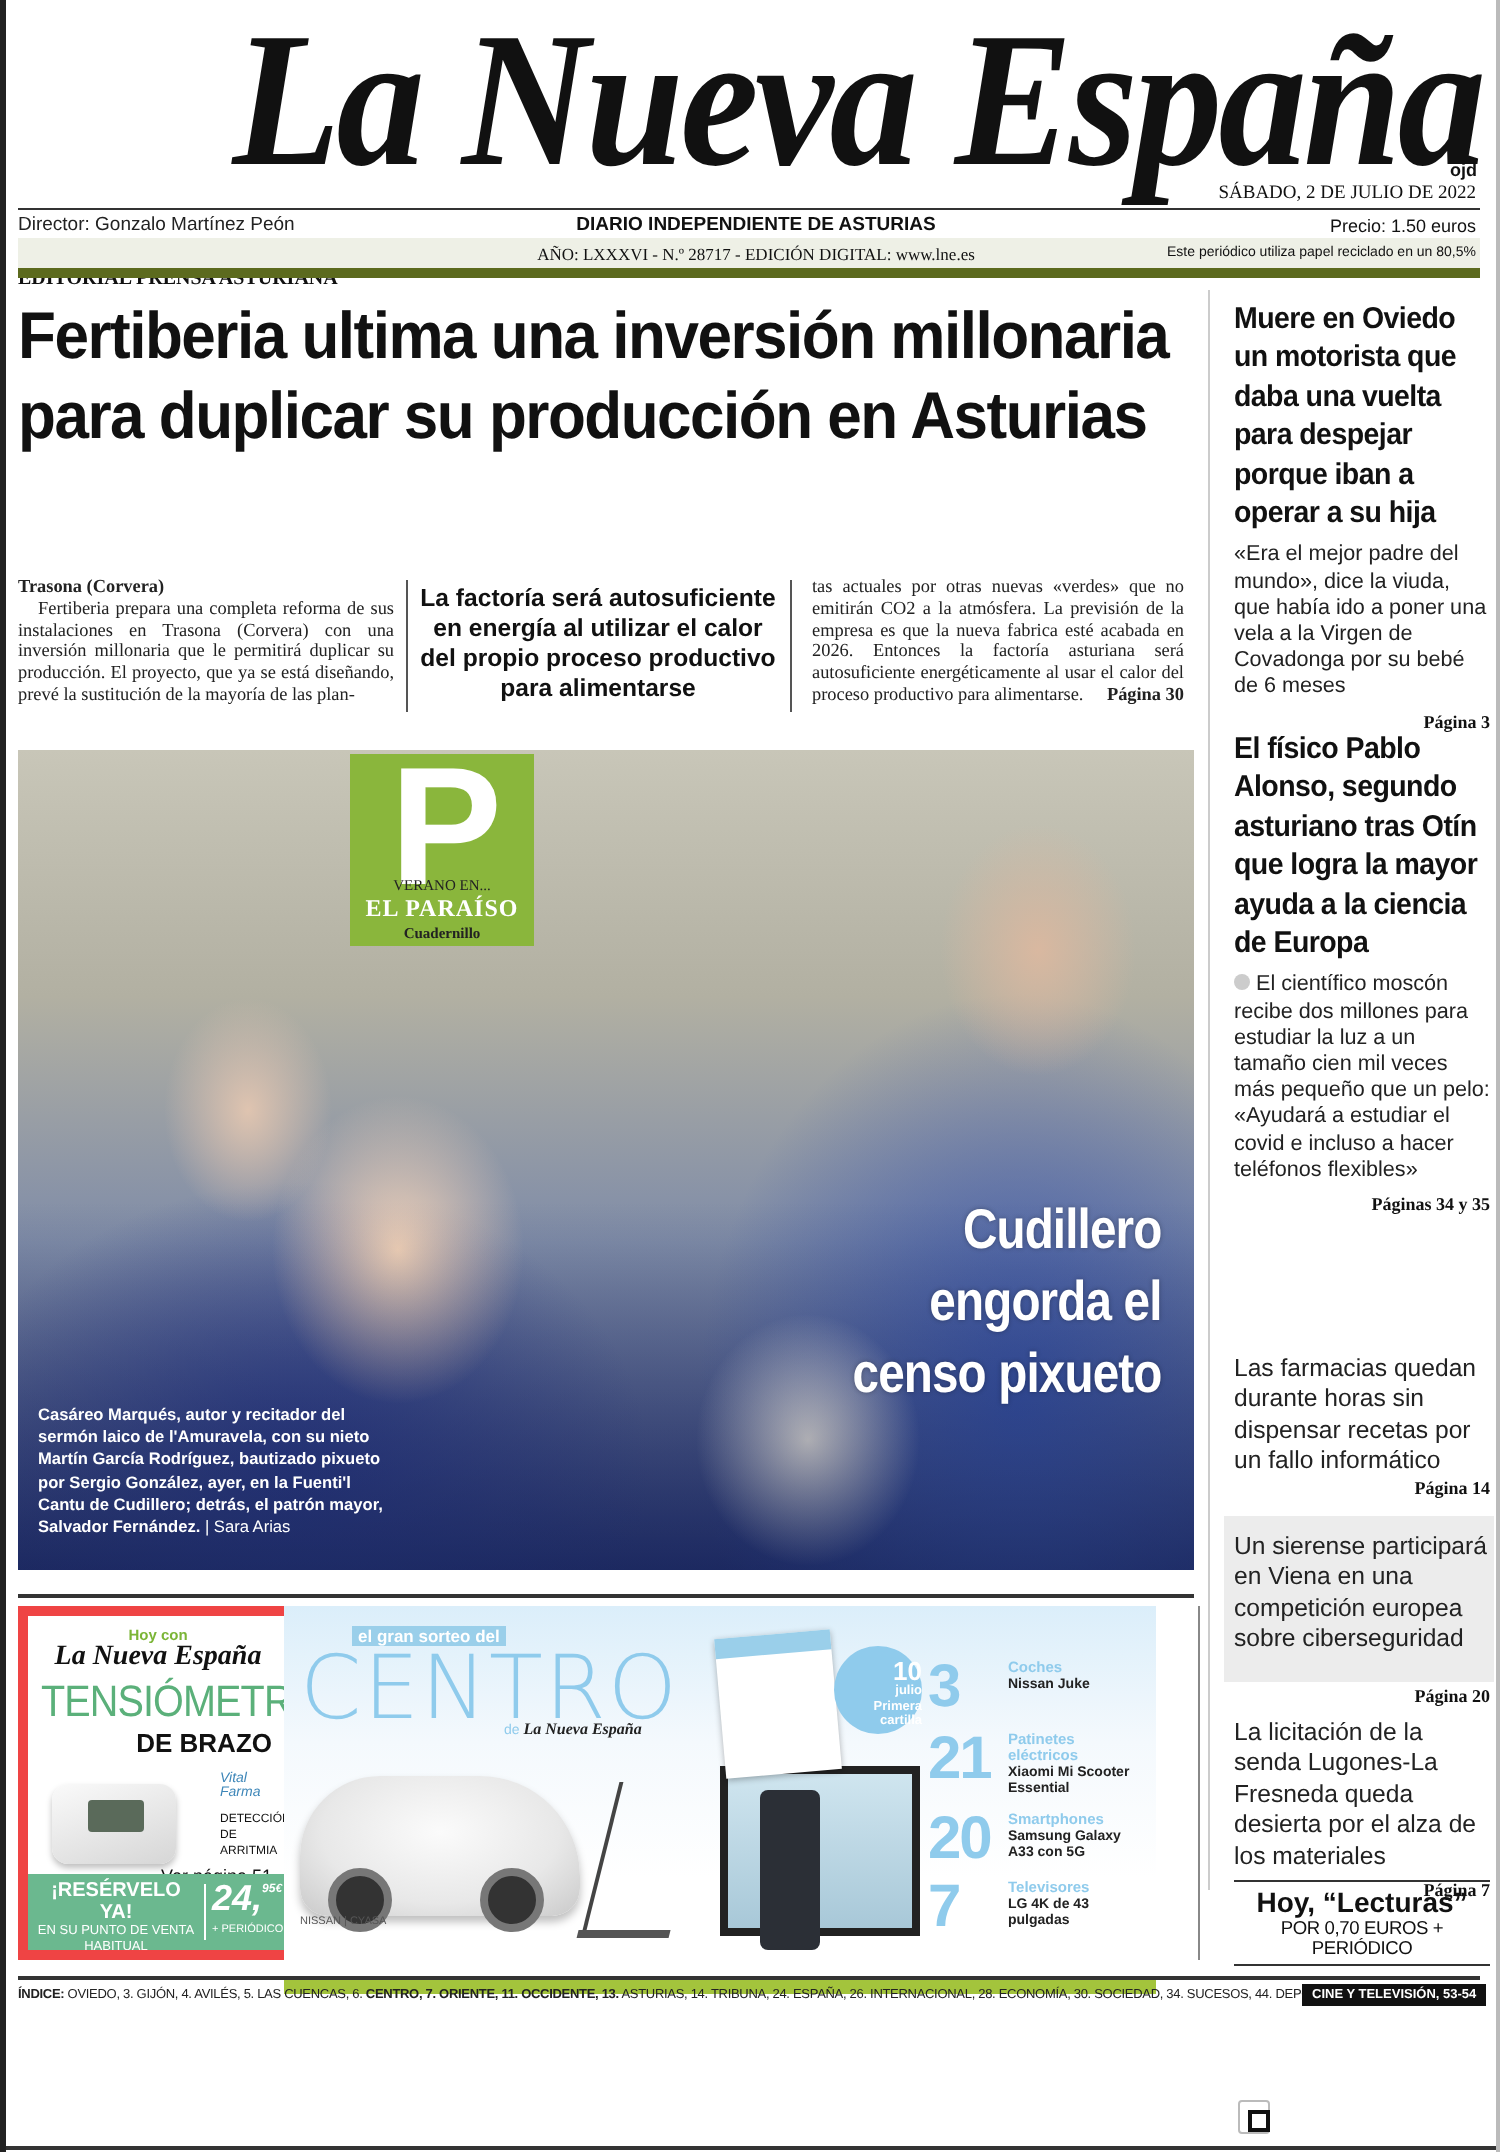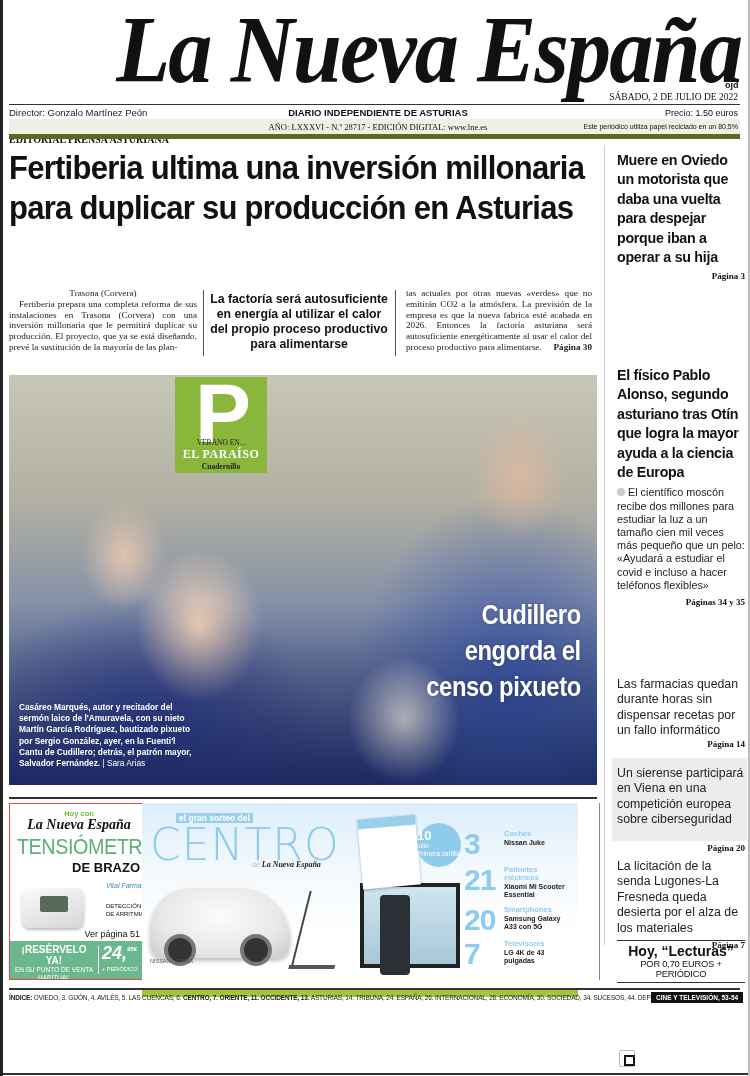--- a/index.html
+++ b/index.html
@@ -21,21 +21,21 @@
   .ano { position: absolute; left: 0; width: 750px; top: 122px; text-align: center; font-family: "Liberation Serif", serif; font-size: 8.5px; }
   .reciclado { position: absolute; right: 10px; top: 123px; font-size: 7px; }
   .greenbar { position: absolute; left: 6px; right: 8px; top: 134px; height: 5px; background: #5c6a1e; }
 
   
   .headline { position: absolute; left: 6px; top: 148px; width: 590px; font-family: "Liberation Sans", sans-serif; font-weight: bold; font-size: 33px; line-height: 40px; letter-spacing: -0.8px; transform: scaleX(0.94); transform-origin: left; white-space: nowrap; }
   .subhead { position: absolute; left: 6px; top: 235px; width: 590px; font-size: 18.5px; line-height: 24px; color: #222; letter-spacing: -0.2px; }
   .subhead sub { font-size: 11px; vertical-align: baseline; position: relative; top: 2px; }
   .body-col { position: absolute; font-family: "Liberation Serif", serif; font-size: 9.2px; line-height: 10.8px; text-align: justify; color: #222; }
   .col1 { left: 6px; top: 288px; width: 188px; }
-  .col1 .loc { text-align: center; font-weight: normal; display: block; }
+  .col1 .loc { text-align: left; font-weight: bold; display: block; }
   .col1 p { text-indent: 10px; }
   .pullquote { position: absolute; left: 206px; top: 292px; width: 180px; text-align: center; font-size: 12.3px; font-weight: bold; line-height: 15px; color: #111; }
   .vline { position: absolute; border-left: 1px solid #555; }
   .col3 { left: 403px; top: 288px; width: 186px; }
   .col3 .pg { font-weight: bold; float: right; }
 
   
   .photo { position: absolute; left: 6px; top: 375px; width: 588px; height: 410px; overflow: hidden;
     background:
       radial-gradient(ellipse 80px 90px at 395px 345px, #f1ede4 0%, rgba(240,236,228,0) 70%),
@@ -65,21 +65,21 @@
   .rtext .bullet { display: inline-block; width: 8px; height: 8px; border-radius: 50%; background: #ccc; margin-right: 3px; vertical-align: 0; }
   .rpg { text-align: right; font-family: "Liberation Serif", serif; font-weight: bold; font-size: 9px; margin-top: 5px; }
   .rbrief { font-size: 12.3px; line-height: 15.4px; color: #222; }
   .greybox { position: absolute; left: 609px; top: 758px; width: 135px; height: 83px; background: #ececec; }
   .lecturas { position: absolute; left: 614px; top: 940px; width: 128px; text-align: center; border-top: 1px solid #333; border-bottom: 1px solid #333; padding: 2px 0 3px; }
   .lecturas .t { font-weight: bold; font-size: 14px; }
   .lecturas .s { font-size: 9.3px; letter-spacing: -0.2px; }
 
   
   .ad-rule { position: absolute; left: 6px; top: 797px; width: 588px; border-top: 2px solid #333; }
-  .ad1 { position: absolute; left: 6px; top: 803px; width: 140px; height: 177px; border: 1px solid #ef4444; background: #fff; overflow: hidden; }
+  .ad1 { position: absolute; left: 6px; top: 803px; width: 140px; height: 177px; border: 5px solid #ef4444; background: #fff; overflow: hidden; }
   .ad1 .hoy { position: absolute; left: 0; right: 0; top: 5px; text-align: center; font-size: 7.5px; font-weight: bold; color: #7bb536; }
   .ad1 .brand { position: absolute; left: 0; right: 0; top: 13px; text-align: center; font-family: "Liberation Serif", serif; font-style: italic; font-weight: bold; font-size: 14px; }
   .ad1 .tens { position: absolute; left: 0; right: 0; top: 30px; text-align: center; font-size: 22px; color: #5bb07a; letter-spacing: -0.5px; transform: scaleX(0.9); }
   .ad1 .brazo { position: absolute; right: 8px; top: 56px; font-weight: bold; font-size: 13px; }
   .ad1 .vital { position: absolute; left: 96px; top: 78px; font-size: 7px; color: #3d86b8; font-style: italic; }
   .ad1 .device { position: absolute; left: 12px; top: 84px; width: 62px; height: 40px; background: linear-gradient(160deg, #fafafa, #d6d6d6); border-radius: 8px; box-shadow: 0 2px 3px rgba(0,0,0,0.25); }
   .ad1 .device .screen { position: absolute; left: 18px; top: 8px; width: 28px; height: 16px; background: #5a6a5a; border-radius: 2px; }
   .ad1 .det { position: absolute; left: 96px; top: 98px; font-size: 6px; line-height: 8px; }
   .ad1 .verpag { position: absolute; right: 8px; top: 125px; font-size: 9px; }
   .ad1 .greenfoot { position: absolute; left: 0; right: 0; bottom: 0; height: 38px; background: #6bb88f; color: #fff; }
@@ -98,21 +98,21 @@
   .ad2 .de { position: absolute; left: 110px; top: 57px; font-size: 7px; color: #8fcbec; }
   .ad2 .de b { font-family: "Liberation Serif", serif; font-style: italic; color: #222; font-size: 8px; }
   .ad2 .car { position: absolute; left: 8px; top: 85px; width: 140px; height: 70px; background: radial-gradient(ellipse at 50% 40%, #fbfbfb 0%, #e8e8e8 60%, #c9c9c9 100%); border-radius: 40px 50px 14px 14px; box-shadow: 0 3px 4px rgba(0,0,0,0.25); }
   .ad2 .car::before, .ad2 .car::after { content: ""; position: absolute; bottom: -8px; width: 24px; height: 24px; background: #333; border-radius: 50%; border: 4px solid #777; }
   .ad2 .car::before { left: 14px; } .ad2 .car::after { right: 18px; }
   .ad2 .scooter { position: absolute; left: 158px; top: 88px; width: 40px; height: 78px; border-left: 2px solid #444; transform: skewX(-14deg); }
   .ad2 .scooter::after { content: ""; position: absolute; left: -4px; bottom: 0; width: 46px; height: 4px; background: #555; }
   .ad2 .tv { position: absolute; left: 218px; top: 80px; width: 100px; height: 85px; background: linear-gradient(180deg, #cfe5ef, #a8c8d8); border: 4px solid #222; }
   .ad2 .phone { position: absolute; left: 238px; top: 92px; width: 30px; height: 80px; background: #2b2f36; border-radius: 4px; }
   .ad2 .cartilla { position: absolute; left: 218px; top: 14px; width: 58px; height: 70px; background: #fff; box-shadow: 0 1px 3px rgba(0,0,0,0.3); transform: rotate(-5deg); border-top: 10px solid #9acfea; }
-  .ad2 .circle { position: absolute; left: 275px; top: 20px; width: 44px; height: 44px; border-radius: 50%; background: #8fcbec; color: #fff; text-align: left; font-weight: normal; font-size: 6.5px; line-height: 7.5px; padding-top: 6px; }
+  .ad2 .circle { position: absolute; left: 275px; top: 20px; width: 44px; height: 44px; border-radius: 50%; background: #8fcbec; color: #fff; text-align: right; font-weight: bold; font-size: 6.5px; line-height: 7.5px; padding-top: 6px; }
   .ad2 .circle b { display: block; font-size: 13px; line-height: 13px; }
   .ad2 .prize { position: absolute; left: 322px; width: 110px; }
   .ad2 .prize .num { position: absolute; left: 0; top: 0; font-size: 30px; font-weight: bold; color: #8fcbec; line-height: 30px; letter-spacing: -1px; }
   .ad2 .prize .cat { position: absolute; left: 40px; top: 1px; font-size: 7.5px; font-weight: bold; color: #8fcbec; line-height: 8px; }
   .ad2 .prize .item { position: absolute; left: 40px; font-size: 7px; font-weight: bold; color: #222; line-height: 8px; }
   .nissan { position: absolute; left: 8px; top: 155px; font-size: 5.5px; color: #555; }
   .ad-rvline { position: absolute; left: 596px; top: 803px; height: 177px; border-left: 1px solid #888; }
 
   
   .foot-rule { position: absolute; left: 6px; right: 8px; top: 988px; border-top: 2px solid #333; }
@@ -170,20 +170,21 @@
       <div>Cudillero</div>
       <div>engorda el</div>
       <div>censo pixueto</div>
     </div>
     <div class="caption"><span>Casáreo Marqués, autor y recitador del sermón laico de l'Amuravela, con su nieto Martín García Rodríguez, bautizado pixueto por Sergio González, ayer, en la Fuenti'l Cantu de Cudillero; detrás, el patrón mayor, Salvador Fernández.</span><span class="credit"> | Sara Arias</span></div>
   </div>
 
   <div class="rvline" style="top:145px; height:800px;"></div>
   <div class="rcol" style="top:150px;">
     <div class="rhead">Muere en Oviedo un motorista que daba una vuelta para despejar porque iban a operar a su hija</div>
+    <div class="rtext">«Era el mejor padre del mundo», dice la viuda, que había ido a poner una vela a la Virgen de Covadonga por su bebé de 6 meses</div>
     <div class="rpg">Página 3</div>
   </div>
   <div class="rcol" style="top:365px;">
     <div class="rhead">El físico Pablo Alonso, segundo asturiano tras Otín que logra la mayor ayuda a la ciencia de Europa</div>
     <div class="rtext"><span class="bullet"></span><span>El científico moscón recibe dos millones para estudiar la luz a un tamaño cien mil veces más pequeño que un pelo: «Ayudará a estudiar el covid e incluso a hacer teléfonos flexibles»</span></div>
     <div class="rpg">Páginas 34 y 35</div>
   </div>
   <div class="rcol" style="top:677px;">
     <div class="rbrief">Las farmacias quedan durante horas sin dispensar recetas por un fallo informático</div>
     <div class="rpg" style="margin-top:0;">Página 14</div>

